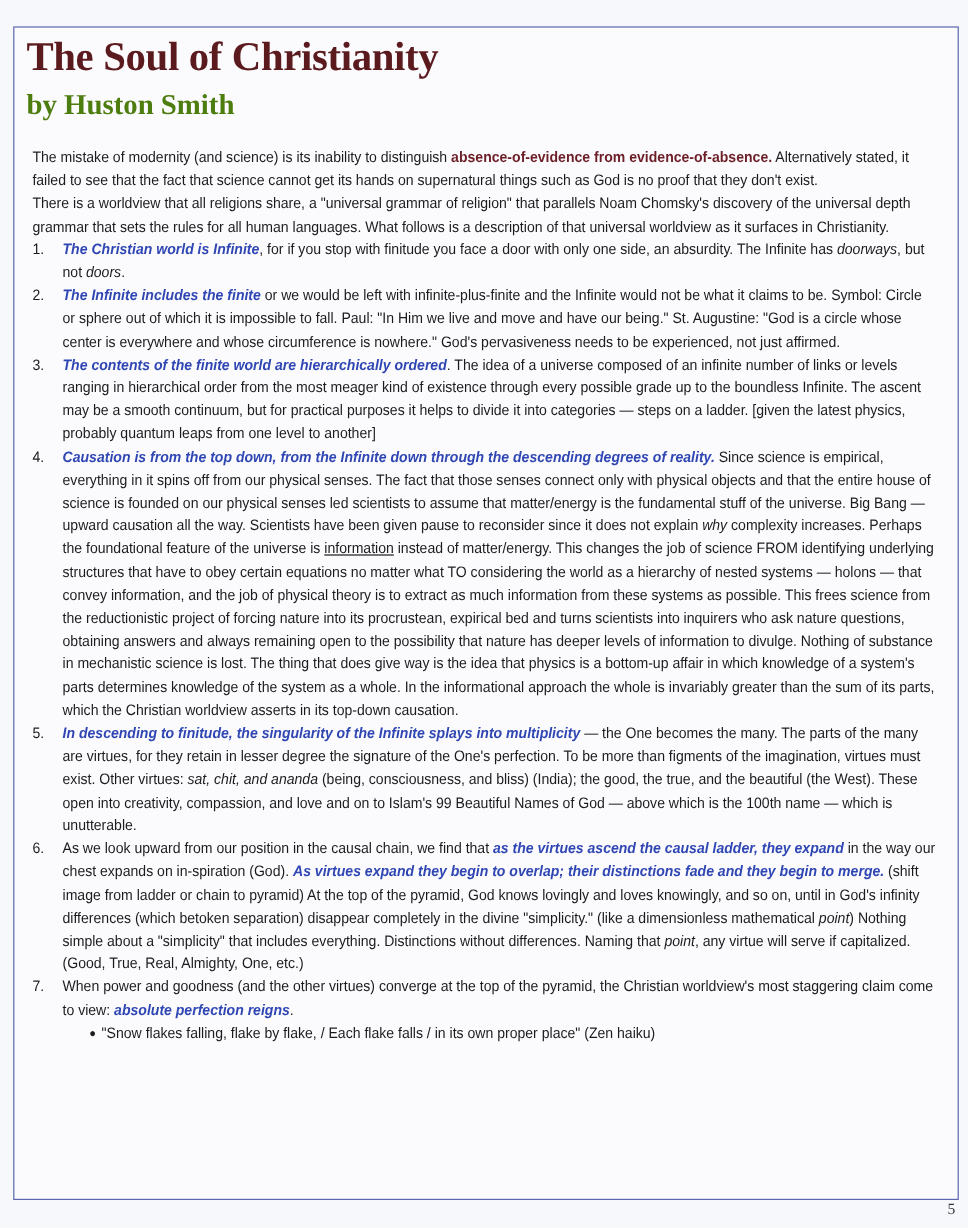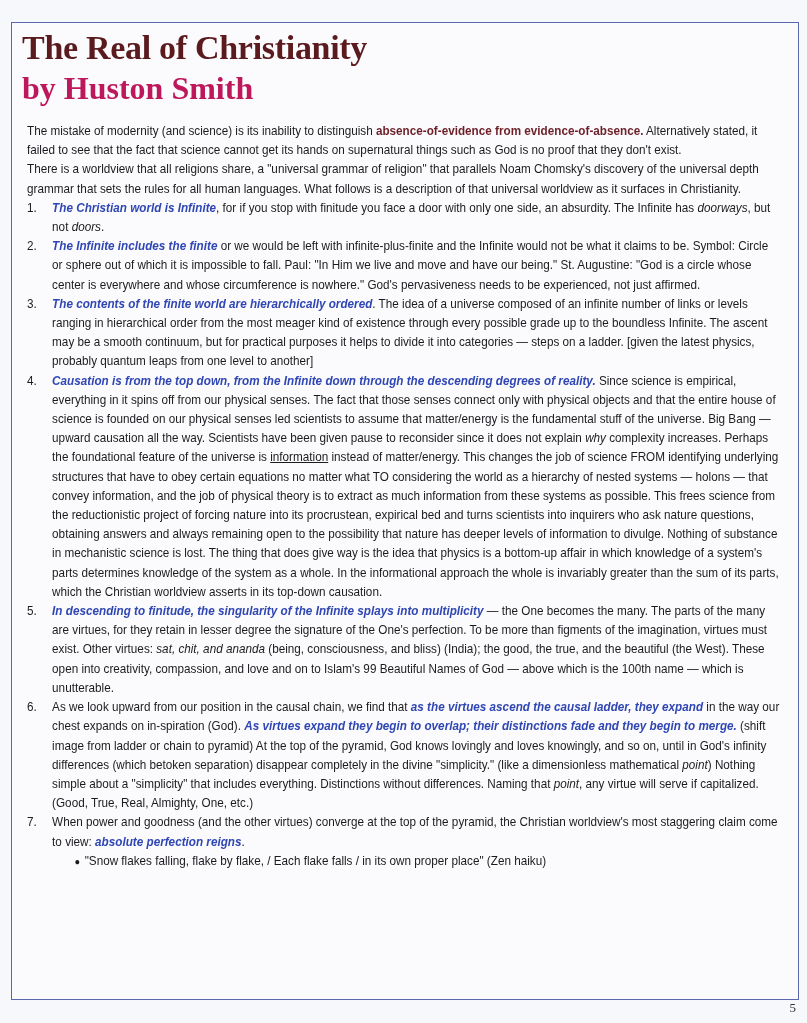--- a/index.html
+++ b/index.html
@@ -25,22 +25,22 @@
     font-weight: bold;
     font-size: 34px; line-height: 36px;
     color: #5a1a1e;
     letter-spacing: -0.3px;
   }
   .subtitle {
     position: absolute; left: 22px; top: 72px;
     margin: 0;
     font-family: "Liberation Serif", serif;
     font-weight: bold;
-    font-size: 32px; line-height: 32px;
-    color: #be185d;
+    font-size: 24px; line-height: 32px;
+    color: #4d7c0f;
     text-align: center;
   }
   .body-text {
     position: absolute; left: 27px; top: 122px; width: 752px;
     font-size: 12.6px; line-height: 19.2px;
     transform: scaleX(0.93);
     transform-origin: left top;
     width: 810px;
   }
   .body-text p { margin: 0; }
@@ -55,21 +55,21 @@
   .page-num {
     position: absolute; right: 11px; top: 1000px;
     font-family: "Liberation Serif", serif; font-size: 13px; color: #333;
   }
 </style>
 </head>
 <body>
 
 <div class="frame"></div>
 
-<h1 class="title">The Real of Christianity</h1>
+<h1 class="title">The Soul of Christianity</h1>
 <h2 class="subtitle">by Huston Smith</h2>
 
 <div class="body-text">
   <p><span>The mistake of modernity (and science) is its inability to distinguish </span><span class="hl-red">absence-of-evidence from evidence-of-absence.</span><span> Alternatively stated, it failed to see that the fact that science cannot get its hands on supernatural things such as God is no proof that they don't exist.</span></p>
   <p>There is a worldview that all religions share, a "universal grammar of religion" that parallels Noam Chomsky's discovery of the universal depth grammar that sets the rules for all human languages.  What follows is a description of that universal worldview as it surfaces in Christianity.</p>
 
   <ol class="points">
     <li>
       <span class="num">1.</span>
       <span class="hl-blue">The Christian world is Infinite</span><span>, for if you stop with finitude you face a door with only one side, an absurdity.  The Infinite has </span><i>doorways</i><span>, but not </span><i>doors</i><span>.</span>

